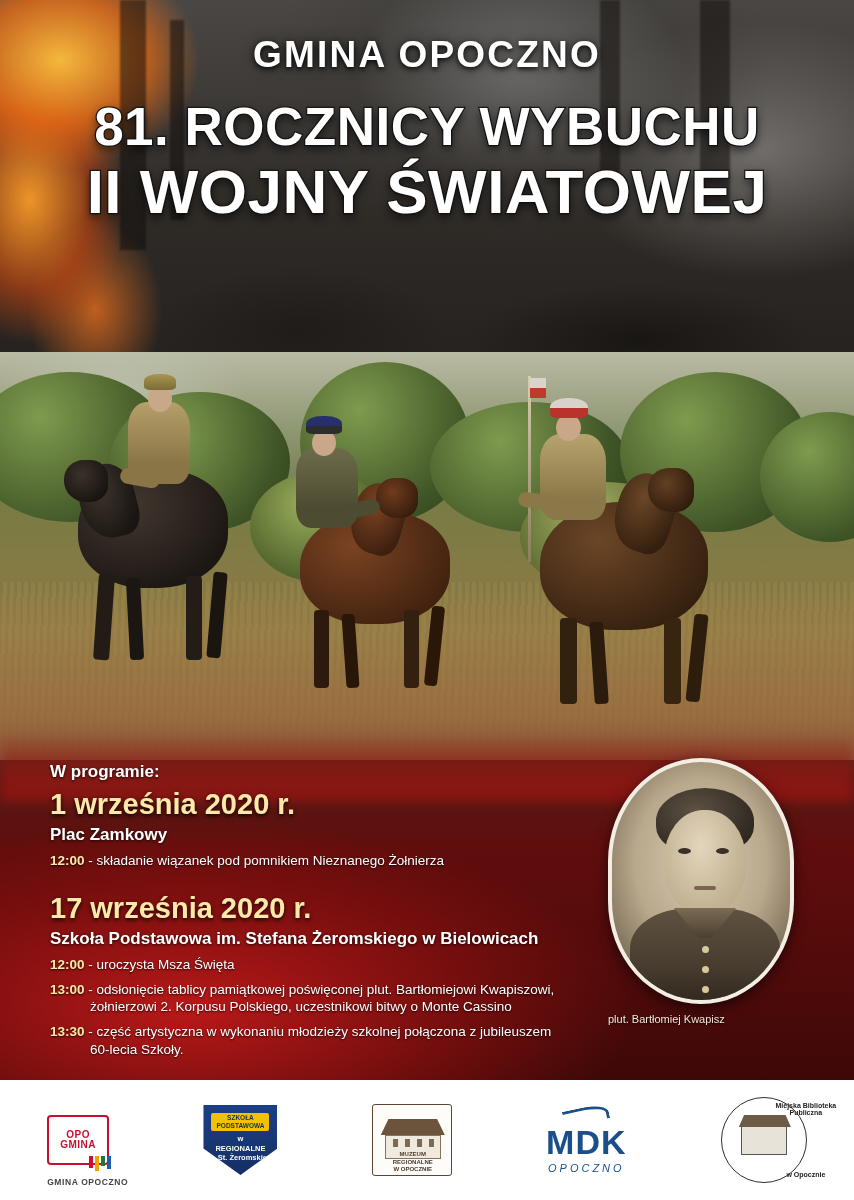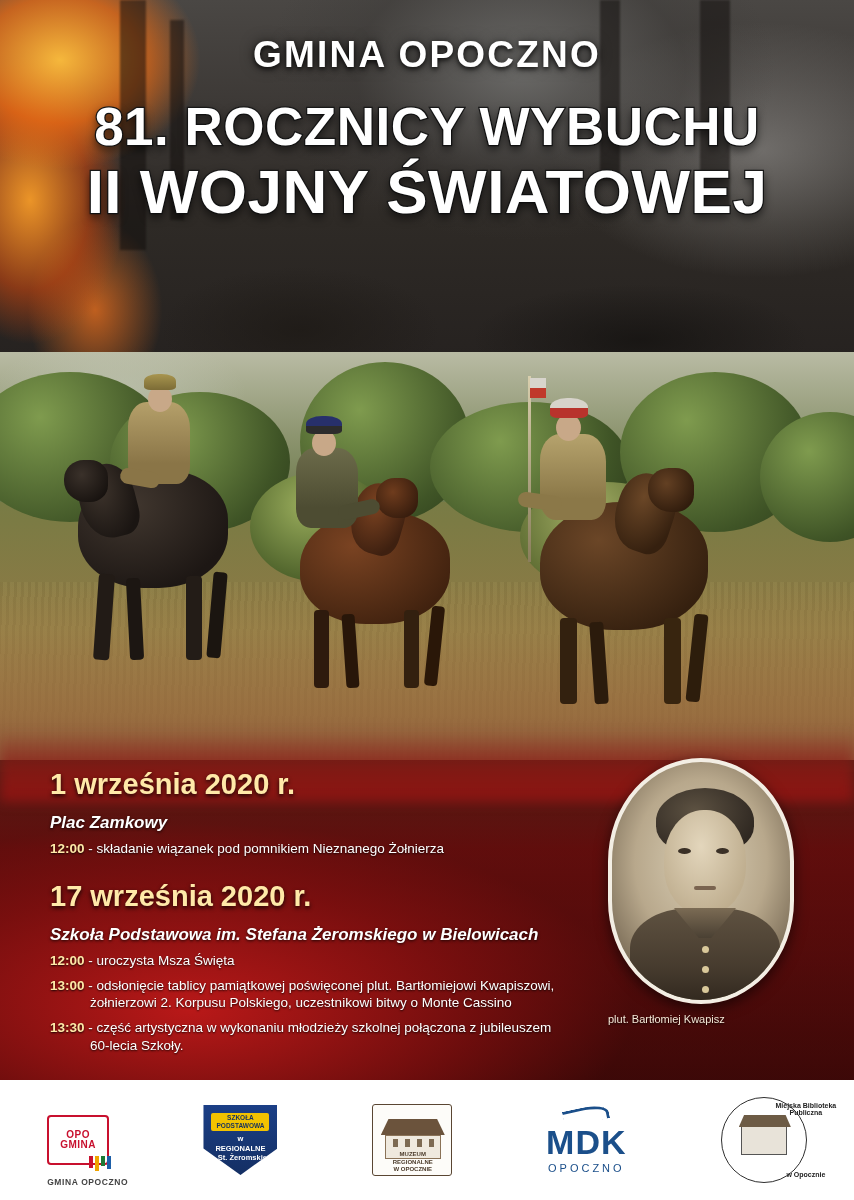--- a/index.html
+++ b/index.html
@@ -128,21 +128,21 @@
   .h-big1 { margin-top: 24px; font-size: 53px; }
   .h-big2 { margin-top: 6px; font-size: 62px; }
 
   
   .program { position: absolute; left: 50px; top: 762px; width: 560px; color: #ffffff; }
   .p-label { font-size: 17px; font-weight: bold; text-shadow: 0 1px 3px rgba(0,0,0,0.8); }
   .p-date {
     margin-top: 6px; font-size: 29px; font-weight: bold; color: #ffe9a8;
     text-shadow: 0 2px 4px rgba(0,0,0,0.85);
   }
-  .p-place { margin-top: 12px; font-size: 17px; font-weight: bold; text-shadow: 0 1px 3px rgba(0,0,0,0.8); font-style: italic; }
+  .p-place { margin-top: 4px; font-size: 17px; font-weight: bold; text-shadow: 0 1px 3px rgba(0,0,0,0.8); }
   .p-item { margin-top: 7px; font-size: 13.5px; line-height: 1.32; text-shadow: 0 1px 2px rgba(0,0,0,0.85); }
   .p-time { color: #ffe9a8; font-weight: bold; }
   .p-item .cont { display: block; padding-left: 40px; }
   .block2 { margin-top: 22px; }
 
   
   .portrait-wrap { position: absolute; left: 608px; top: 758px; width: 200px; }
   .portrait {
     width: 186px; height: 246px;
     border-radius: 50% / 42%;
@@ -232,21 +232,21 @@
     clip-path: polygon(0 100%, 12% 0, 88% 0, 100% 100%);
   }
   .logo-museum .walls {
     position:absolute; left: 12px; top: 30px; width: 56px; height: 24px;
     background: #efe9de; border: 1px solid #8a7257;
   }
   .logo-museum .win { position:absolute; width: 5px; height: 8px; background:#7d6a52; top: 34px;}
   .logo-museum .cap2 { position:absolute; bottom: 2px; left: 0; width: 80px; font-size: 6px; font-weight:bold; color:#4a3a2a; line-height:1.2;}
 
   .logo-mdk .mark { font-size: 34px; font-weight: bold; color: #1b4f8a; letter-spacing: 1px; line-height: 1; }
-  .logo-mdk .sub { font-size: 11px; letter-spacing: 3px; color: #1b4f8a; margin-top: 3px; }
+  .logo-mdk .sub { font-size: 11px; letter-spacing: 3px; color: #1b4f8a; margin-top: 3px; font-style: italic; }
   .logo-mdk .swoosh {
     width: 46px; height: 16px; margin: 0 auto 2px;
     border-top: 3px solid #1b4f8a; border-right: 3px solid #1b4f8a;
     border-radius: 0 60% 0 0; transform: rotate(-12deg);
   }
 
   .logo-library .circ {
     width: 86px; height: 86px; margin: 0 auto; border-radius: 50%;
     border: 1.5px solid #2f2f2f; position: relative; background:#fff;
     display:flex; align-items:center; justify-content:center;
@@ -338,20 +338,21 @@
       <div class="cap" style="left:550px; top:46px; width:38px; height:20px; background:linear-gradient(180deg,#d7d3cb 0 48%, #b8332c 48% 100%);"></div>
       <div class="lance" style="left:528px; top:24px; height:186px;"></div>
       <div class="pennant" style="left:530px; top:26px;"></div>
       <div class="leg" style="left:518px; top:142px; width:44px; height:15px; background:#8b7848; border-radius:8px; transform:rotate(8deg);"></div>
     </div>
   </div>
 
   <div class="band-bottom"></div>
 
   <div class="program">
+    <div class="p-label">W programie:</div>
 
     <div>
       <div class="p-date">1 września 2020 r.</div>
       <div class="p-place">Plac Zamkowy</div>
       <div class="p-item">
         <span class="p-time">12:00</span>
         <span>- składanie wiązanek pod pomnikiem Nieznanego Żołnierza</span>
       </div>
     </div>
 

